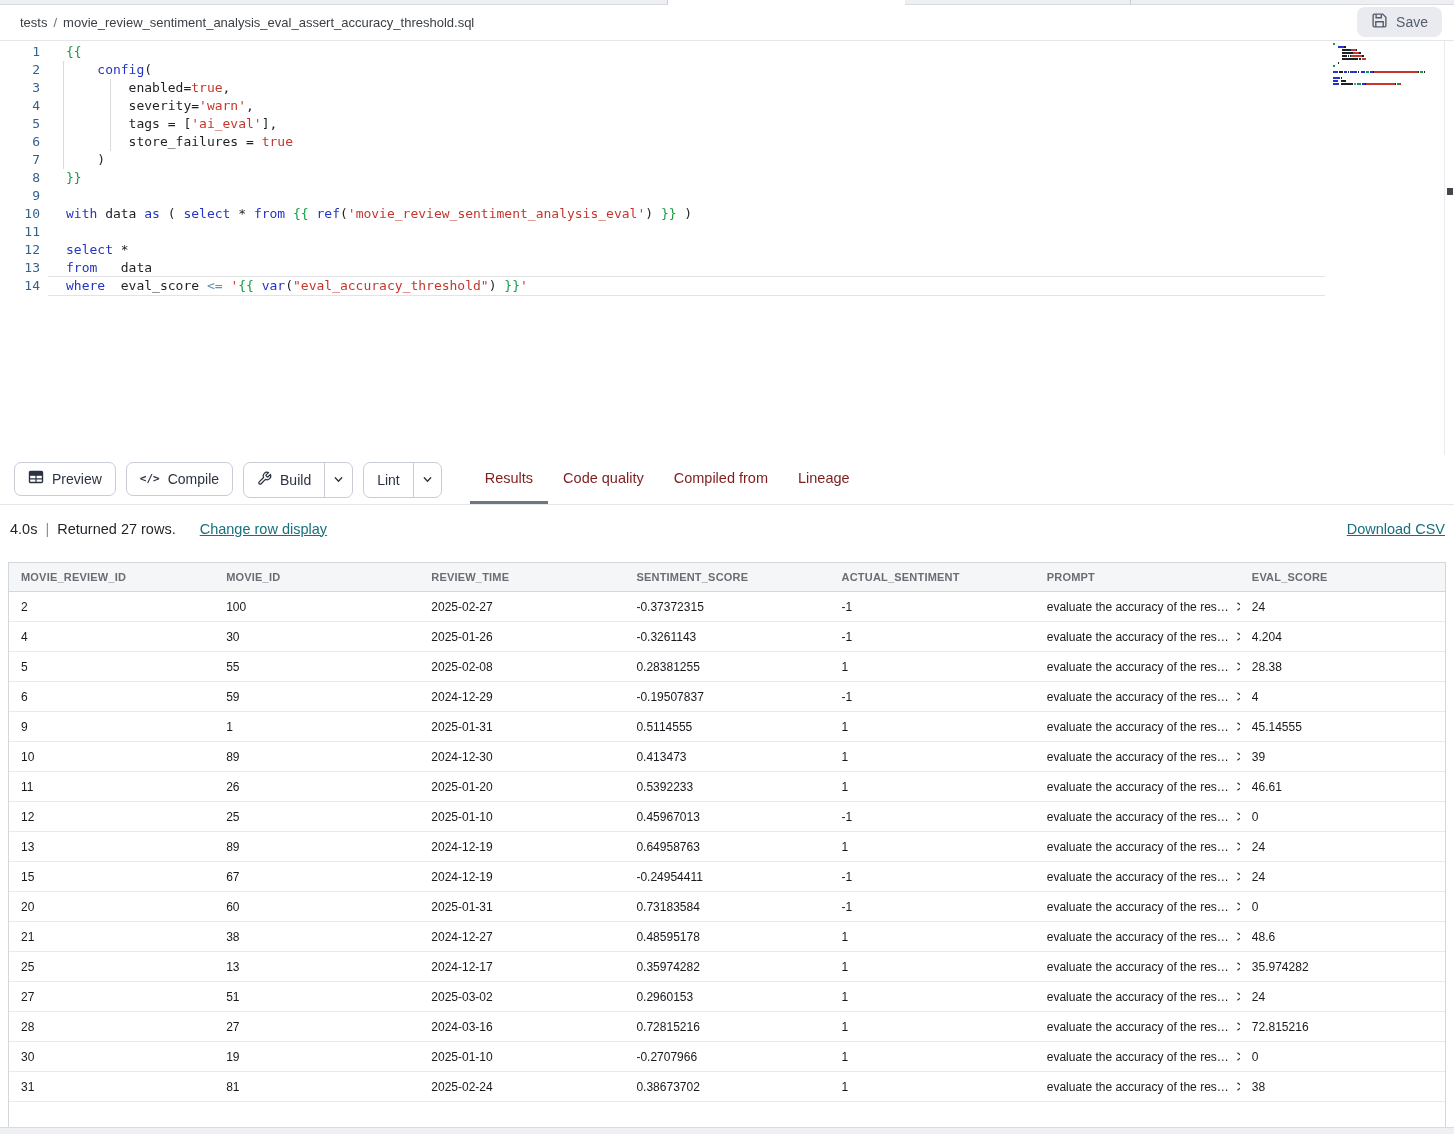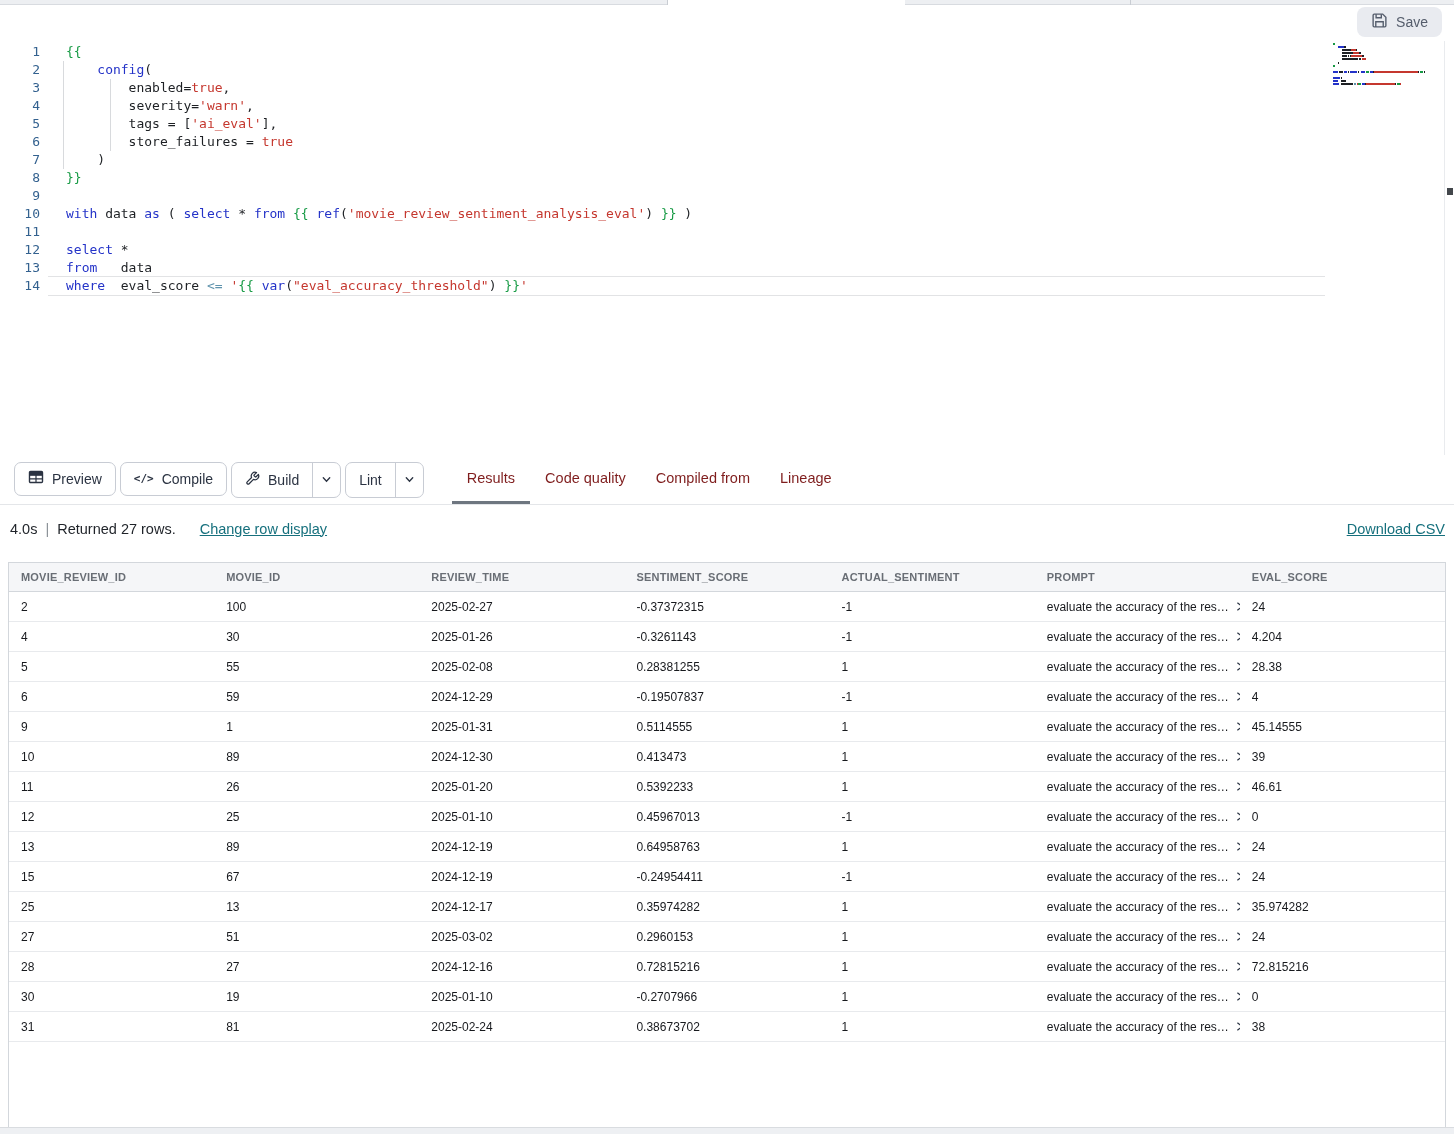--- a/index.html
+++ b/index.html
@@ -50,21 +50,21 @@
   .toolbar{position:absolute;top:455px;left:0;right:0;height:49px;border-bottom:1px solid #e4e6e9;
            display:flex;align-items:center;}
   .btn{height:34px;border:1px solid #c8ccd4;border-radius:7px;background:#fff;color:#2b3342;
        font-size:14px;font-family:"Liberation Sans",sans-serif;display:flex;align-items:center;
        padding:0 13px;gap:8px;cursor:pointer;}
   .btn svg{flex:none;}
   .split{display:flex;align-items:stretch;border:1px solid #c8ccd4;border-radius:7px;overflow:hidden;background:#fff;}
   .split .main{display:flex;align-items:center;gap:8px;padding:0 13px;height:34px;font-size:14px;color:#2b3342;cursor:pointer;}
   .split .caret{display:flex;align-items:center;justify-content:center;width:27px;border-left:1px solid #c8ccd4;cursor:pointer;}
   .code-icon{font-family:"DejaVu Sans Mono",monospace;font-size:11px;font-weight:bold;color:#2b3342;}
-  .toolbar .group{display:flex;gap:4px;margin-left:14px;}
+  .toolbar .group{display:flex;gap:10px;margin-left:14px;}
   .tabs{display:flex;margin-left:28px;height:100%;}
   .tab{display:flex;align-items:center;padding:0 15px;font-size:14.5px;color:#7f1d1d;cursor:pointer;
        border-bottom:3px solid transparent;box-sizing:border-box;}
   .tab.active{border-bottom-color:var(--tab-underline);}
 
   
   .statusbar{position:absolute;top:505px;left:0;right:0;height:47px;display:flex;align-items:center;font-size:14.5px;}
   .statusbar .left{margin-left:10px;color:#1f2329;}
   .statusbar .pipe{margin:0 8px;color:#8a9097;}
   .link{color:var(--accent-teal);cursor:pointer;text-decoration:underline;}
@@ -89,20 +89,25 @@
 
 <div class="app">
 
   <div class="tabstrip">
     <div class="seg" style="left:0;width:668px;"></div>
     <div class="seg" style="left:905px;right:0;"></div>
     <div class="sep" style="left:667px;"></div>
     <div class="sep" style="left:1130px;"></div>
   </div>
 
+  <div class="topbar">
+    <div class="breadcrumb">
+      <span>tests</span><span class="sep">/</span><span>movie_review_sentiment_analysis_eval_assert_accuracy_threshold.sql</span>
+    </div>
+  </div>
   <button class="save-btn">
     <span>
       <svg width="17" height="17" viewBox="0 0 16 16" fill="none" stroke="#555d6c" stroke-width="1.3">
         <path d="M2 3a1 1 0 0 1 1-1h8l3 3v8a1 1 0 0 1-1 1H3a1 1 0 0 1-1-1z"></path>
         <path d="M4.8 2v3.4h4.9V2"></path>
         <path d="M4.5 14V9.2h7V14"></path>
       </svg>
     </span>
     <span>Save</span>
   </button>
@@ -313,20 +318,42 @@
             <td>67</td>
             <td>2024-12-19</td>
             <td>-0.24954411</td>
             <td>-1</td>
             <td><span>evaluate the accuracy of the res…</span><span class="chev"><svg width="9" height="11" viewBox="0 0 10 12">
                   <path d="M3 2.2 8 6 3 9.8" fill="none" stroke="#2b3342" stroke-width="1.4" stroke-linecap="round" stroke-linejoin="round"></path>
                 </svg></span></td>
             <td>24</td>
           </tr>
           <tr>
+            <td>20</td>
+            <td>60</td>
+            <td>2025-01-31</td>
+            <td>0.73183584</td>
+            <td>-1</td>
+            <td><span>evaluate the accuracy of the res…</span><span class="chev"><svg width="9" height="11" viewBox="0 0 10 12">
+                  <path d="M3 2.2 8 6 3 9.8" fill="none" stroke="#2b3342" stroke-width="1.4" stroke-linecap="round" stroke-linejoin="round"></path>
+                </svg></span></td>
+            <td>0</td>
+          </tr>
+          <tr>
+            <td>21</td>
+            <td>38</td>
+            <td>2024-12-27</td>
+            <td>0.48595178</td>
+            <td>1</td>
+            <td><span>evaluate the accuracy of the res…</span><span class="chev"><svg width="9" height="11" viewBox="0 0 10 12">
+                  <path d="M3 2.2 8 6 3 9.8" fill="none" stroke="#2b3342" stroke-width="1.4" stroke-linecap="round" stroke-linejoin="round"></path>
+                </svg></span></td>
+            <td>48.6</td>
+          </tr>
+          <tr>
             <td>25</td>
             <td>13</td>
             <td>2024-12-17</td>
             <td>0.35974282</td>
             <td>1</td>
             <td><span>evaluate the accuracy of the res…</span><span class="chev"><svg width="9" height="11" viewBox="0 0 10 12">
                   <path d="M3 2.2 8 6 3 9.8" fill="none" stroke="#2b3342" stroke-width="1.4" stroke-linecap="round" stroke-linejoin="round"></path>
                 </svg></span></td>
             <td>35.974282</td>
           </tr>
@@ -337,21 +364,21 @@
             <td>0.2960153</td>
             <td>1</td>
             <td><span>evaluate the accuracy of the res…</span><span class="chev"><svg width="9" height="11" viewBox="0 0 10 12">
                   <path d="M3 2.2 8 6 3 9.8" fill="none" stroke="#2b3342" stroke-width="1.4" stroke-linecap="round" stroke-linejoin="round"></path>
                 </svg></span></td>
             <td>24</td>
           </tr>
           <tr>
             <td>28</td>
             <td>27</td>
-            <td>2024-12-16</td>
+            <td>2024-03-16</td>
             <td>0.72815216</td>
             <td>1</td>
             <td><span>evaluate the accuracy of the res…</span><span class="chev"><svg width="9" height="11" viewBox="0 0 10 12">
                   <path d="M3 2.2 8 6 3 9.8" fill="none" stroke="#2b3342" stroke-width="1.4" stroke-linecap="round" stroke-linejoin="round"></path>
                 </svg></span></td>
             <td>72.815216</td>
           </tr>
           <tr>
             <td>30</td>
             <td>19</td>

